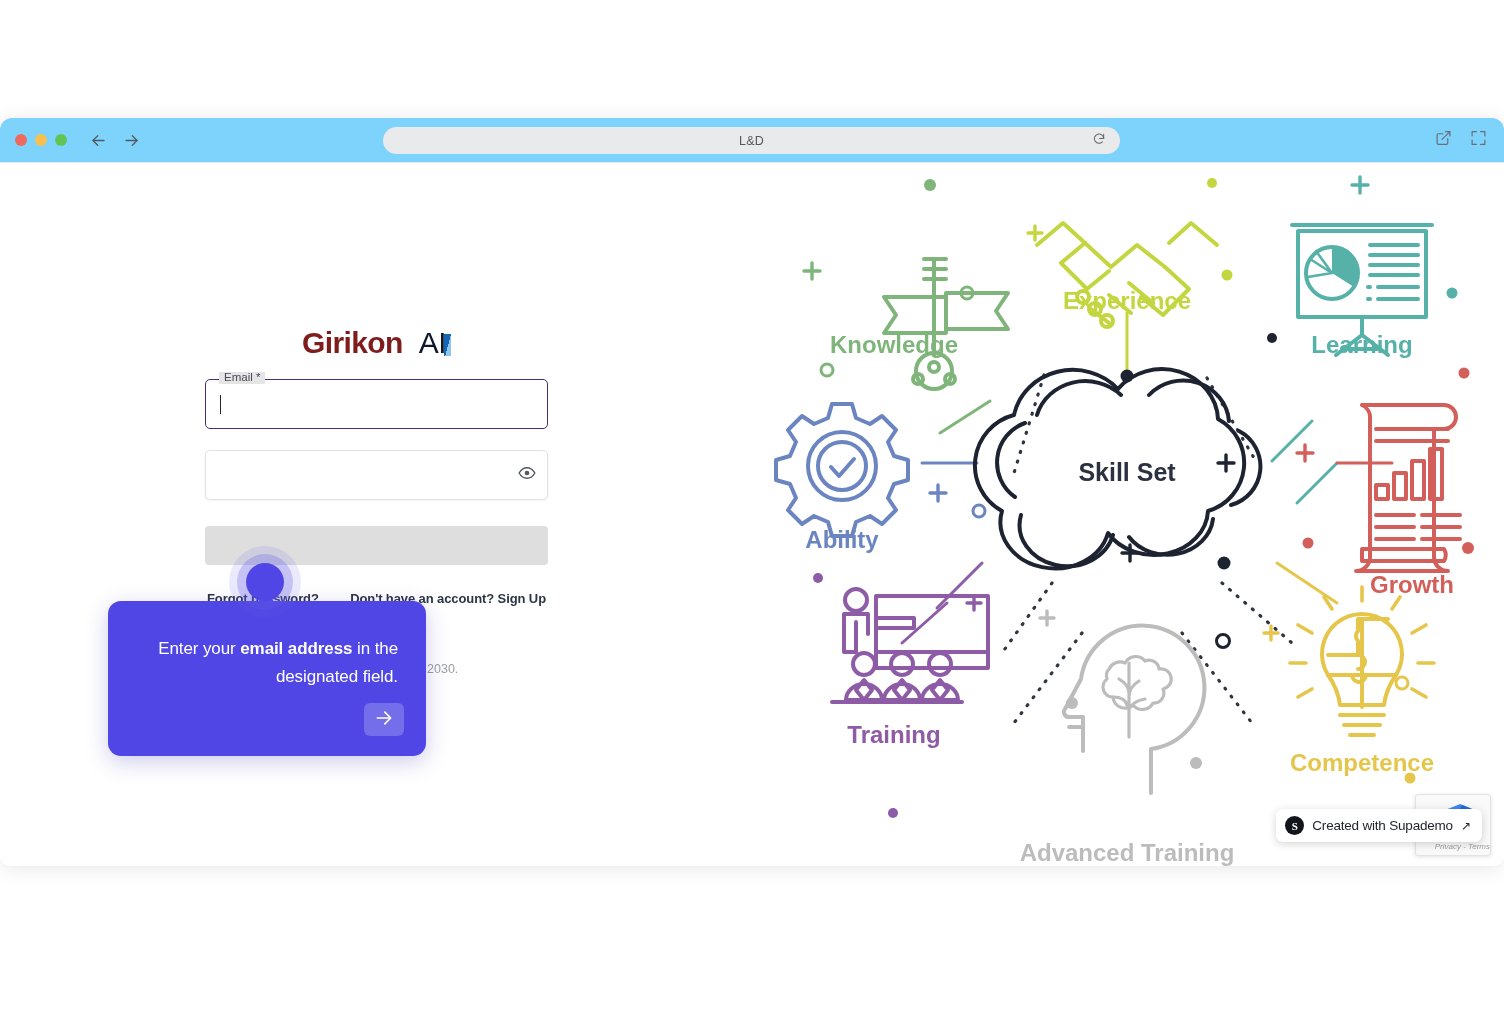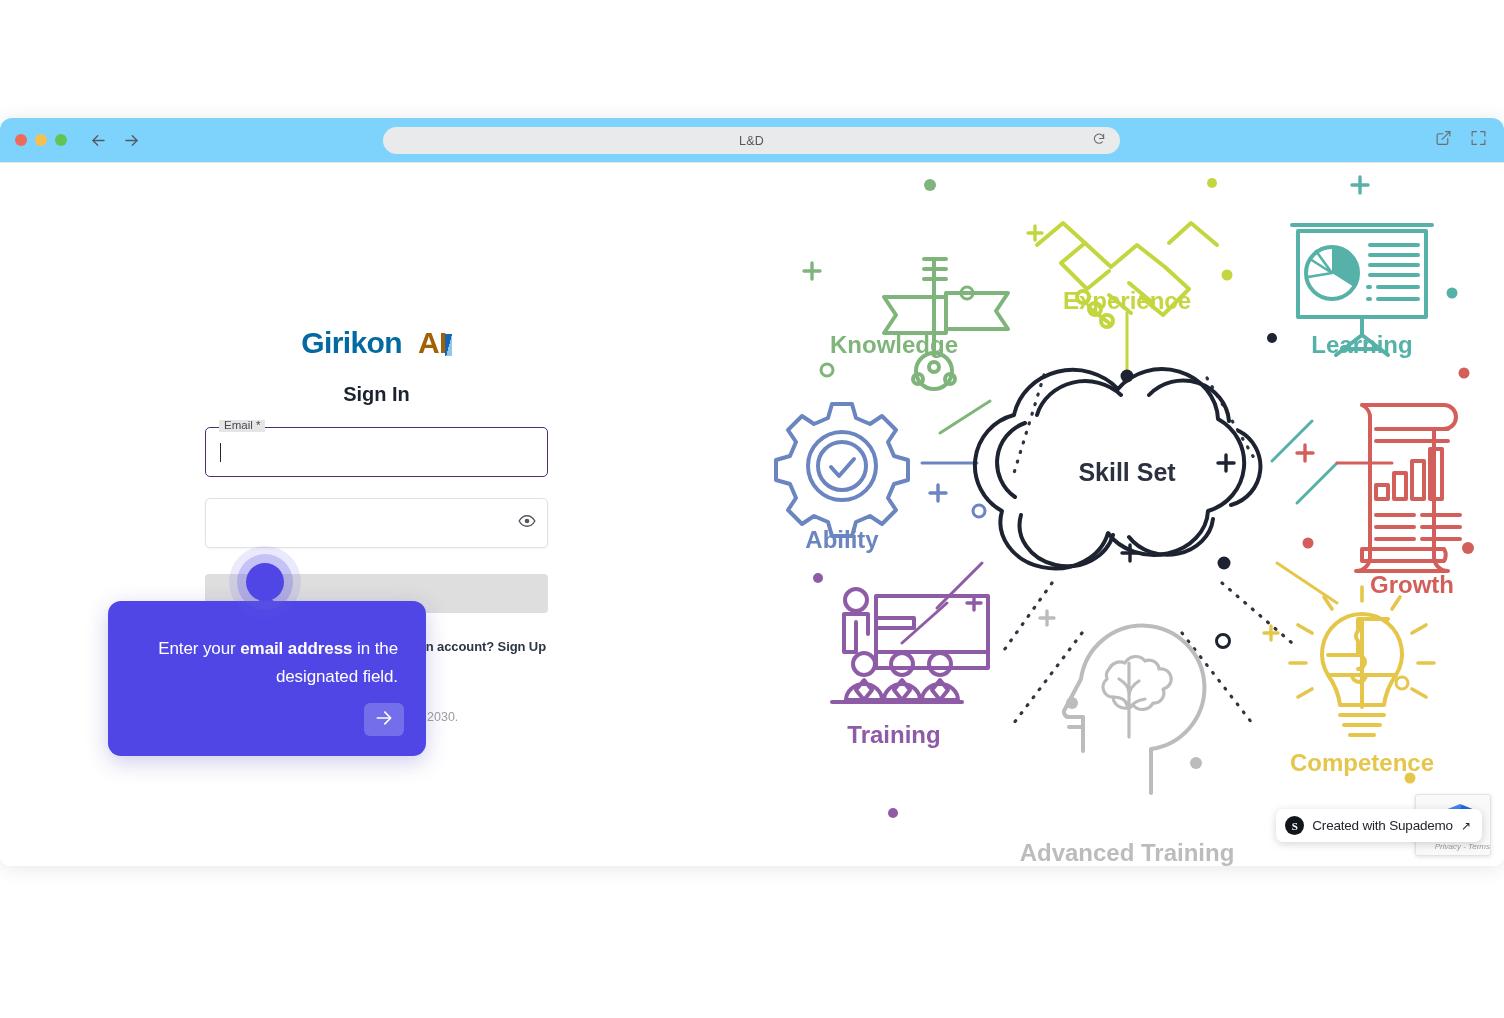--- a/index.html
+++ b/index.html
@@ -48,22 +48,22 @@
   .topright { position: absolute; right: 17px; top: 50%; transform: translateY(-50%); display: flex; gap: 18px; color: #6b6d72; }
 
   
   #page { position: relative; width: 100%; height: 703px; background: #fff; }
 
   
   #login-panel { position: absolute; left: 0; top: 0; width: 752px; height: 703px; }
   #login-inner { position: absolute; left: 205px; top: 165px; width: 343px; }
 
   #logo { text-align: center; font-size: 30px; font-weight: 700; letter-spacing: -.6px; line-height: 1; white-space: nowrap; }
-  #logo .g { color: #0369a1; font-weight: 600; }
-  #logo .ai { color: #a16207; font-weight: 700; margin-left: 16px; }
+  #logo .g { color: #7f1d1d; font-weight: 600; }
+  #logo .ai { color: #0f172a; font-weight: 400; margin-left: 16px; }
   #logo .ai-tail { display:inline-block; width: 7px; height: 22px; vertical-align: -3px; margin-left:-2px;
                    background: linear-gradient(105deg,#1565b5 0 55%, #8ec7ea 55% 100%); }
 
   #signin-title { text-align: center; font-size: 20px; font-weight: 700; color: #1b2330; margin-top: 25px; }
 
   .field {
     position: relative; margin-top: 21px; height: 50px;
     border: 1.6px solid #4c2d75; border-radius: 5px; background: #fff;
   }
   .field.plain { border: 1px solid #dfe1e5; box-shadow: 0 1px 3px rgba(0,0,0,0.05); }
@@ -203,21 +203,20 @@
 
   <div id="page">
 
     <div id="login-panel">
       <div id="login-inner">
 
         <div id="logo">
           <span class="g">Girikon</span><span class="ai">AI</span><span class="ai-tail"></span>
         </div>
 
-        <div id="signin-title">Sign In</div>
 
         
         <div class="field">
           <span class="field-label">Email *</span>
           <div class="field-input">
             <span></span>
               <span class="caret"></span>
           </div>
         </div>
 

